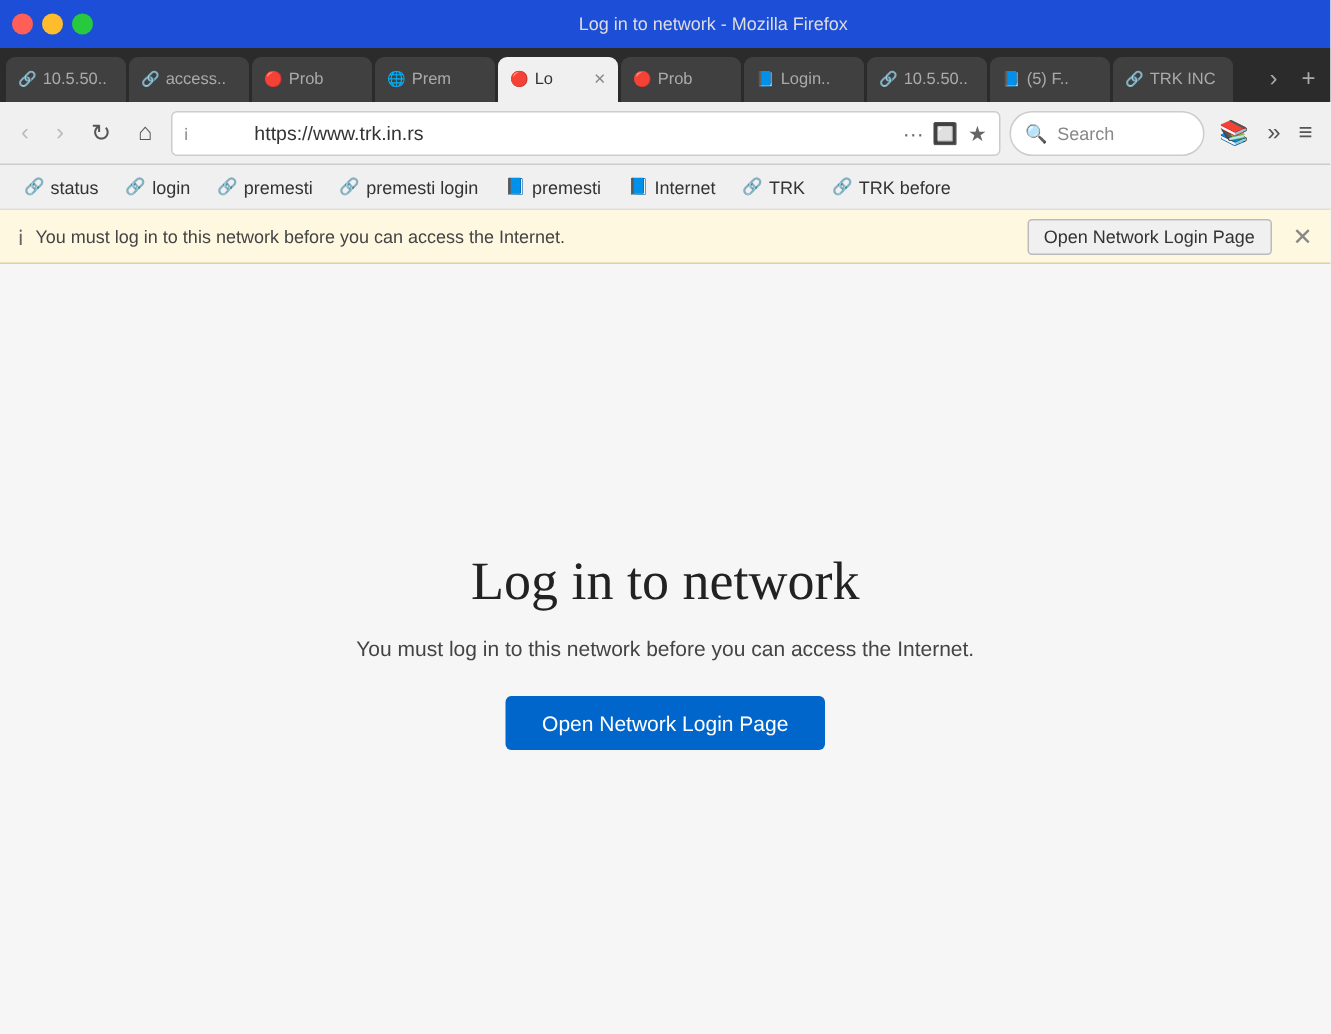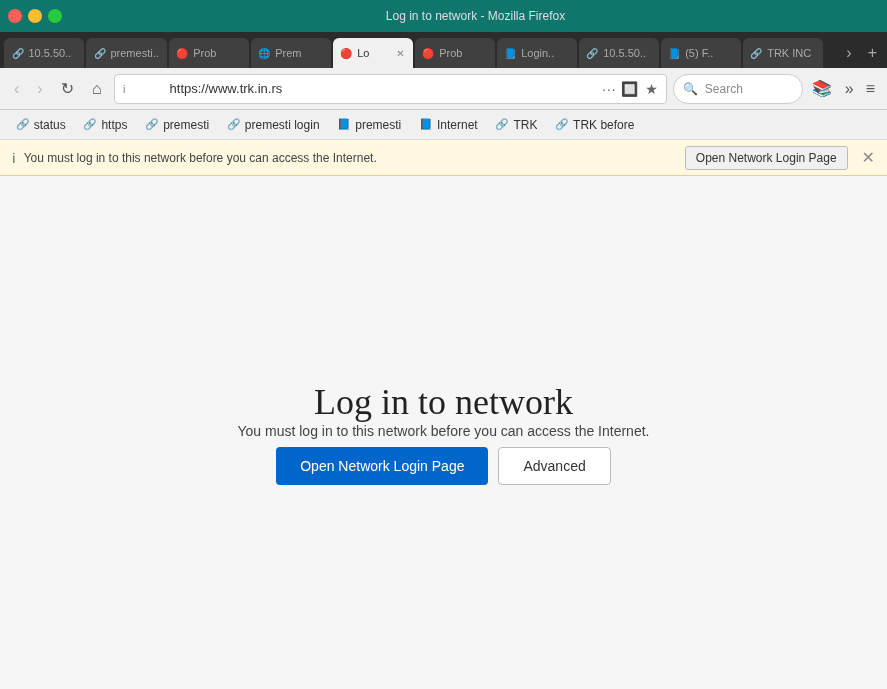--- a/index.html
+++ b/index.html
@@ -1,20 +1,20 @@
 <!DOCTYPE html>
 <html><head>
   <meta charset="utf-8">
   <style>
     * { margin: 0; padding: 0; box-sizing: border-box; }
     body { font-family: 'Segoe UI', Arial, sans-serif; background: #f0f0f0; width: 887px; height: 689px; overflow: hidden; }
 
     
     .title-bar {
-      background: #0f766e;
+      background: #1d4ed8;
       height: 32px;
       display: flex;
       align-items: center;
       padding: 0 8px;
       color: #ccc;
       font-size: 12px;
     }
     .title-bar-controls {
       display: flex;
       gap: 6px;
@@ -207,21 +207,21 @@
       flex-direction: column;
       align-items: center;
       justify-content: center;
       flex: 1;
       height: calc(689px - 32px - 36px - 42px - 30px - 36px);
     }
     .login-card {
       display: flex;
       flex-direction: column;
       align-items: center;
-      gap: 0;
+      gap: 16px;
       padding: 40px 60px;
     }
     .login-title {
       font-size: 36px;
       font-weight: 300;
       color: #222;
       font-family: Georgia, serif;
     }
     .login-description {
       font-size: 14px;
@@ -264,21 +264,21 @@
   <span class="title-text">Log in to network - Mozilla Firefox</span>
 </div>
 
 <div class="tab-bar">
   <div class="tab">
     <span class="tab-icon">🔗</span>
     <span>10.5.50..</span>
   </div>
   <div class="tab">
     <span class="tab-icon">🔗</span>
-    <span>premesti..</span>
+    <span>access..</span>
   </div>
   <div class="tab">
     <span class="tab-icon">🔴</span>
     <span>Prob</span>
   </div>
   <div class="tab">
     <span class="tab-icon">🌐</span>
     <span>Prem</span>
   </div>
   <div class="tab active">
@@ -340,21 +340,21 @@
   </div>
 </div>
 
 <div class="bookmarks-bar">
   <div class="bookmark-item">
     <span class="bk-icon">🔗</span>
     <span>status</span>
   </div>
   <div class="bookmark-item">
     <span class="bk-icon">🔗</span>
-    <span>https</span>
+    <span>login</span>
   </div>
   <div class="bookmark-item">
     <span class="bk-icon">🔗</span>
     <span>premesti</span>
   </div>
   <div class="bookmark-item">
     <span class="bk-icon">🔗</span>
     <span>premesti login</span>
   </div>
   <div class="bookmark-item">
@@ -381,16 +381,15 @@
   <button class="notif-open-btn">Open Network Login Page</button>
   <button class="notif-close">✕</button>
 </div>
 
 <div class="page-content">
   <div class="login-card">
     <h1 class="login-title">Log in to network</h1>
     <p class="login-description">You must log in to this network before you can access the Internet.</p>
     <div class="login-buttons">
       <button class="btn-primary">Open Network Login Page</button>
-      <button class="btn-secondary">Advanced</button>
     </div>
   </div>
 </div>
 
 </body></html>

